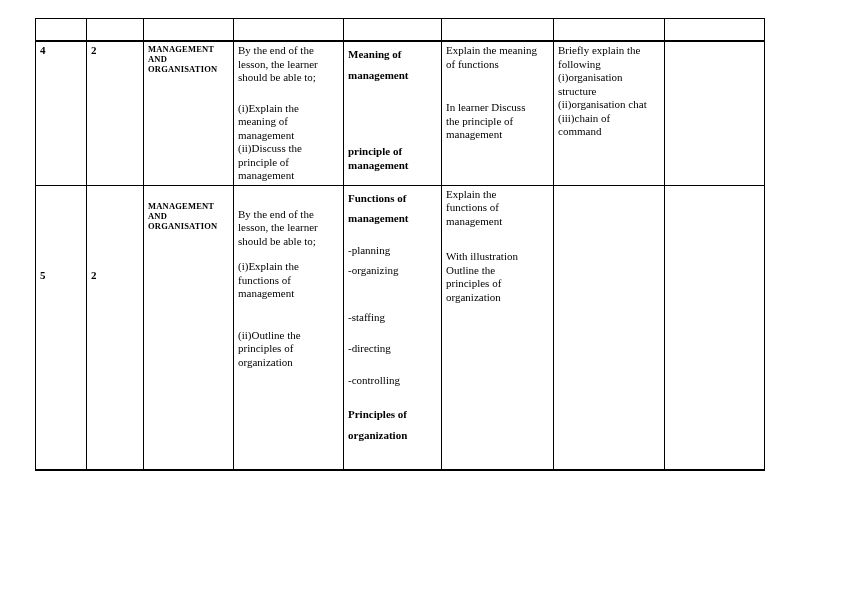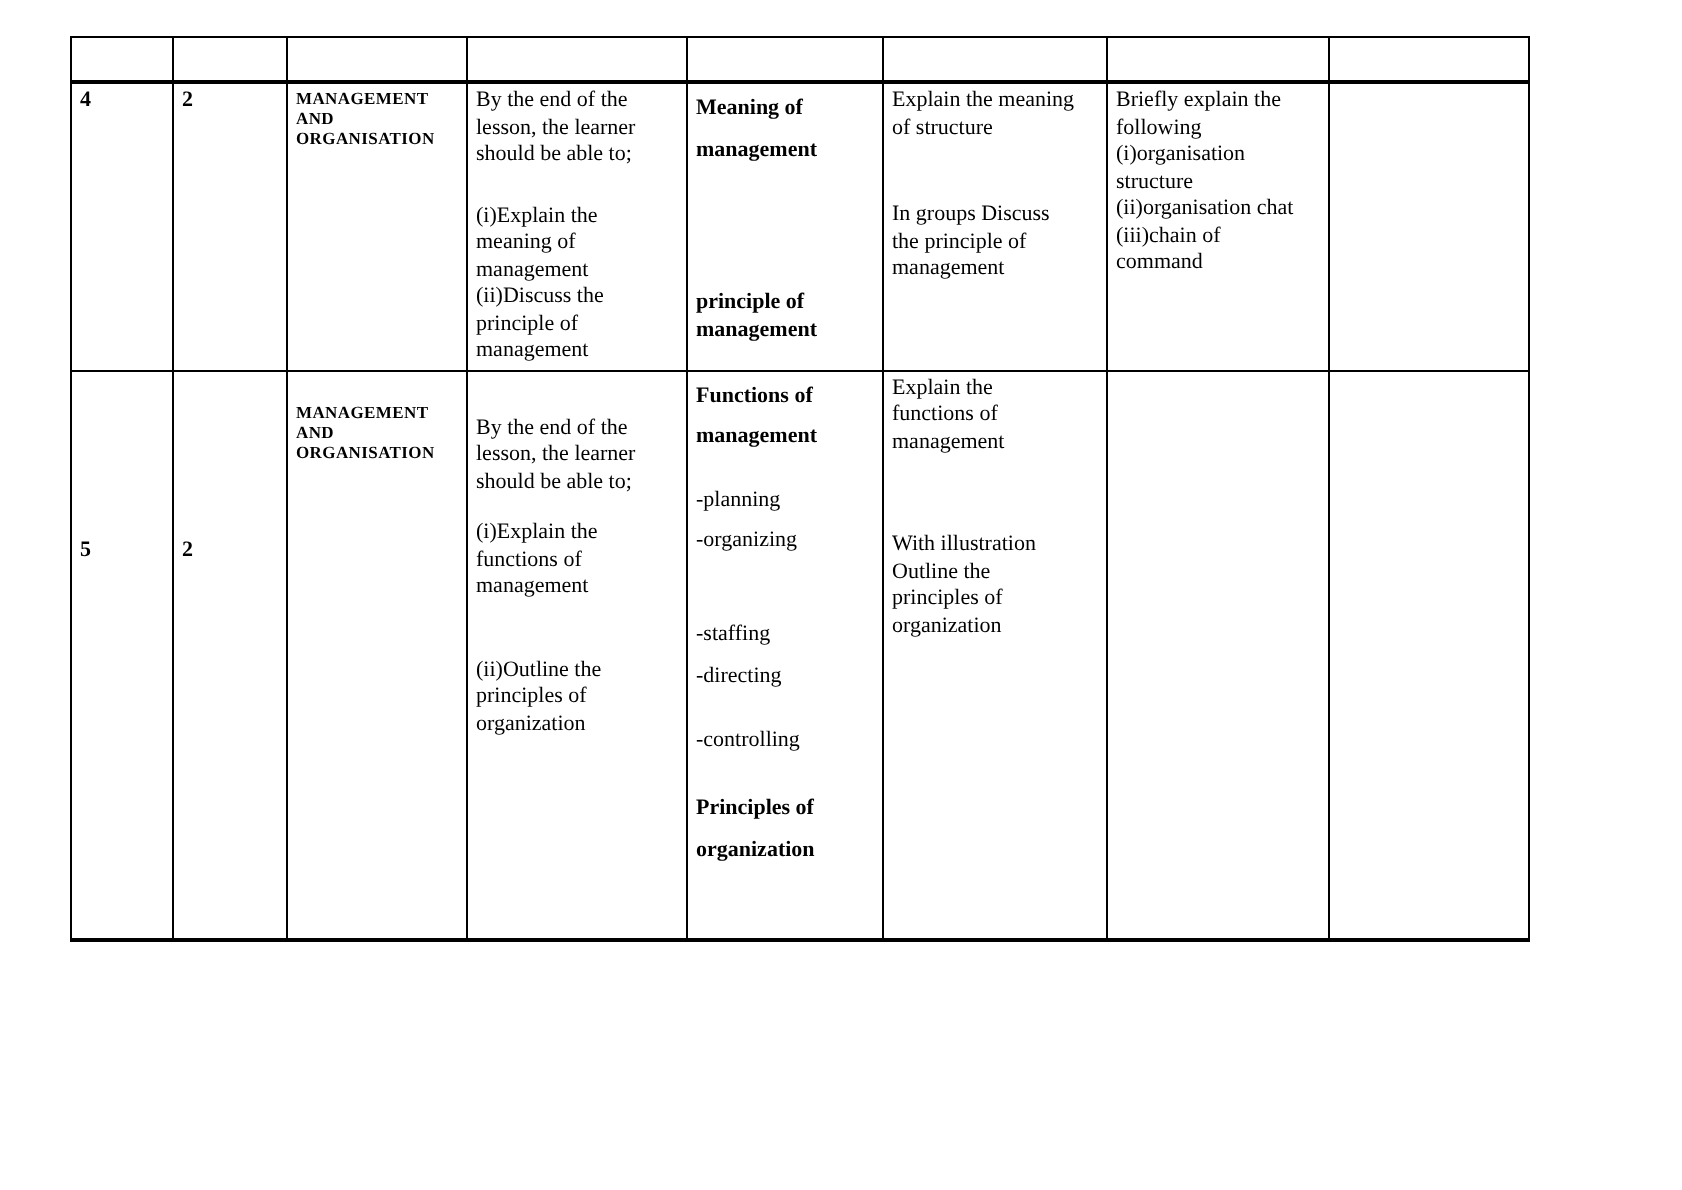--- a/index.html
+++ b/index.html
@@ -112,22 +112,22 @@
 management</div>
           </td>
           <td>
             <div class="para b w">Meaning of
 management</div>
             <div class="para b" style="margin-top: 60px;">principle of
 management</div>
           </td>
           <td>
             <div class="para">Explain the meaning
-of structure</div>
-            <div class="para" style="margin-top: 30px;">In groups Discuss
+of functions</div>
+            <div class="para" style="margin-top: 30px;">In learner Discuss
 the principle of
 management</div>
           </td>
           <td>
             <div class="para">Briefly explain the
 following
 (i)organisation
 structure
 (ii)organisation chat
 (iii)chain of
@@ -157,30 +157,30 @@
             <div class="para" style="margin-top: 28px; font-family: Liberation Serif, serif;">(ii)Outline the
 principles of
 organization</div>
           </td>
           <td>
             <div class="para b w">Functions of
 management</div>
             <div class="para w" style="margin-top: 11px;">-planning</div>
             <div class="para w" style="">-organizing</div>
             <div class="para w" style="margin-top: 26px;">-staffing</div>
-            <div class="para w" style="margin-top: 1px;">-directing</div>
+            <div class="para w" style="margin-top: 11px;">-directing</div>
             <div class="para w" style="margin-top: 11px;">-controlling</div>
             <div class="para b w" style="margin-top: 14px;">Principles of
 organization</div>
           </td>
           <td>
             <div class="para">Explain the
 functions of
 management</div>
-            <div class="para" style="margin-top: 38px;">With illustration
+            <div class="para" style="margin-top: 22px;">With illustration
 Outline the
 principles of
 organization</div>
           </td>
           <td></td>
           <td></td>
         </tr>
       </tbody>
   </table>
 </div>

